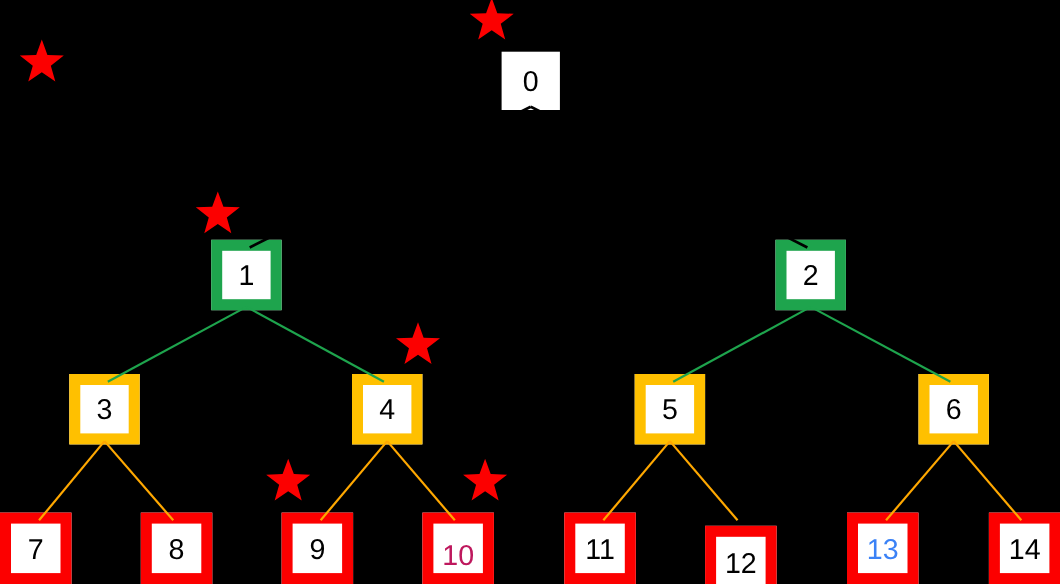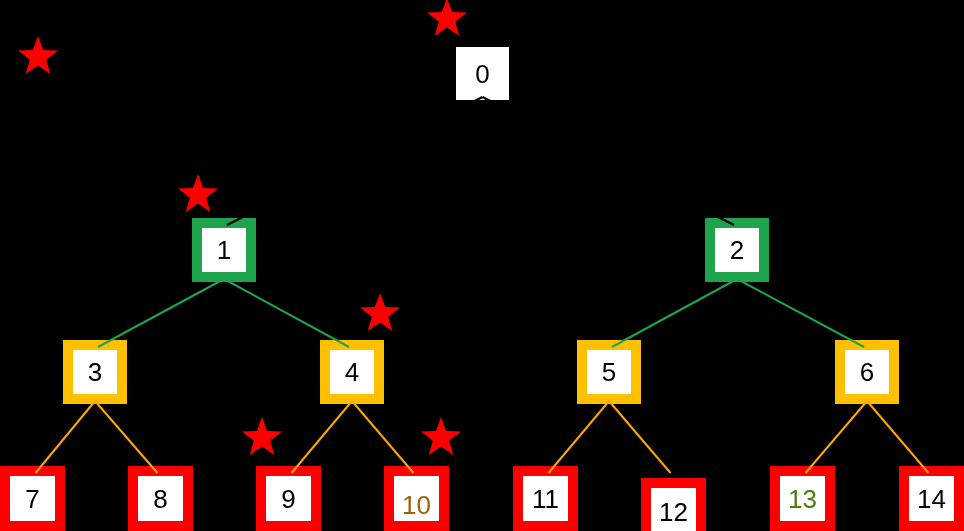--- a/index.html
+++ b/index.html
@@ -70,30 +70,30 @@
       <div class="node" style="left: 0px; top: 466px; width: 65px; height: 65px; border: 10px solid rgb(252, 0, 0); background: rgb(255, 255, 255);">
         <span class="node-label" style="color: rgb(0, 0, 0);">7</span>
       </div>
       <div class="node" style="left: 128px; top: 466px; width: 65px; height: 65px; border: 10px solid rgb(252, 0, 0); background: rgb(255, 255, 255);">
         <span class="node-label" style="color: rgb(0, 0, 0);">8</span>
       </div>
       <div class="node" style="left: 256px; top: 466px; width: 65px; height: 65px; border: 10px solid rgb(252, 0, 0); background: rgb(255, 255, 255);">
         <span class="node-label" style="color: rgb(0, 0, 0);">9</span>
       </div>
       <div class="node" style="left: 384px; top: 466px; width: 65px; height: 65px; border: 10px solid rgb(252, 0, 0); background: rgb(255, 255, 255);">
-        <span class="node-label" style="color: #a16207; margin-top: 12px;">10</span>
+        <span class="node-label" style="color: #be185d; margin-top: 12px;">10</span>
       </div>
       <div class="node" style="left: 513px; top: 466px; width: 65px; height: 65px; border: 10px solid rgb(252, 0, 0); background: rgb(255, 255, 255);">
         <span class="node-label" style="color: rgb(0, 0, 0);">11</span>
       </div>
       <div class="node" style="left: 641px; top: 478px; width: 65px; height: 68px; border: 10px solid rgb(252, 0, 0); background: rgb(255, 255, 255);">
         <span class="node-label" style="color: rgb(0, 0, 0);">12</span>
       </div>
       <div class="node" style="left: 770px; top: 466px; width: 65px; height: 65px; border: 10px solid rgb(252, 0, 0); background: rgb(255, 255, 255);">
-        <span class="node-label" style="color: #4d7c0f;">13</span>
+        <span class="node-label" style="color: #3b82f6;">13</span>
       </div>
       <div class="node" style="left: 899px; top: 466px; width: 65px; height: 65px; border: 10px solid rgb(252, 0, 0); background: rgb(255, 255, 255); text-align: center;">
         <span class="node-label" style="color: rgb(0, 0, 0);">14</span>
       </div>
     </div>
   <svg id="overlay" xmlns="http://www.w3.org/2000/svg" viewBox="0 0 964 531">
       <line x1="482.5" y1="97" x2="227" y2="225" stroke="#000000" stroke-width="2.4"></line>
       <line x1="482.5" y1="97" x2="734" y2="225" stroke="#000000" stroke-width="2.4"></line>
       <line x1="224" y1="279" x2="98" y2="347" stroke="#1EA44D" stroke-width="2"></line>
       <line x1="224" y1="279" x2="349" y2="347" stroke="#1EA44D" stroke-width="2"></line>

